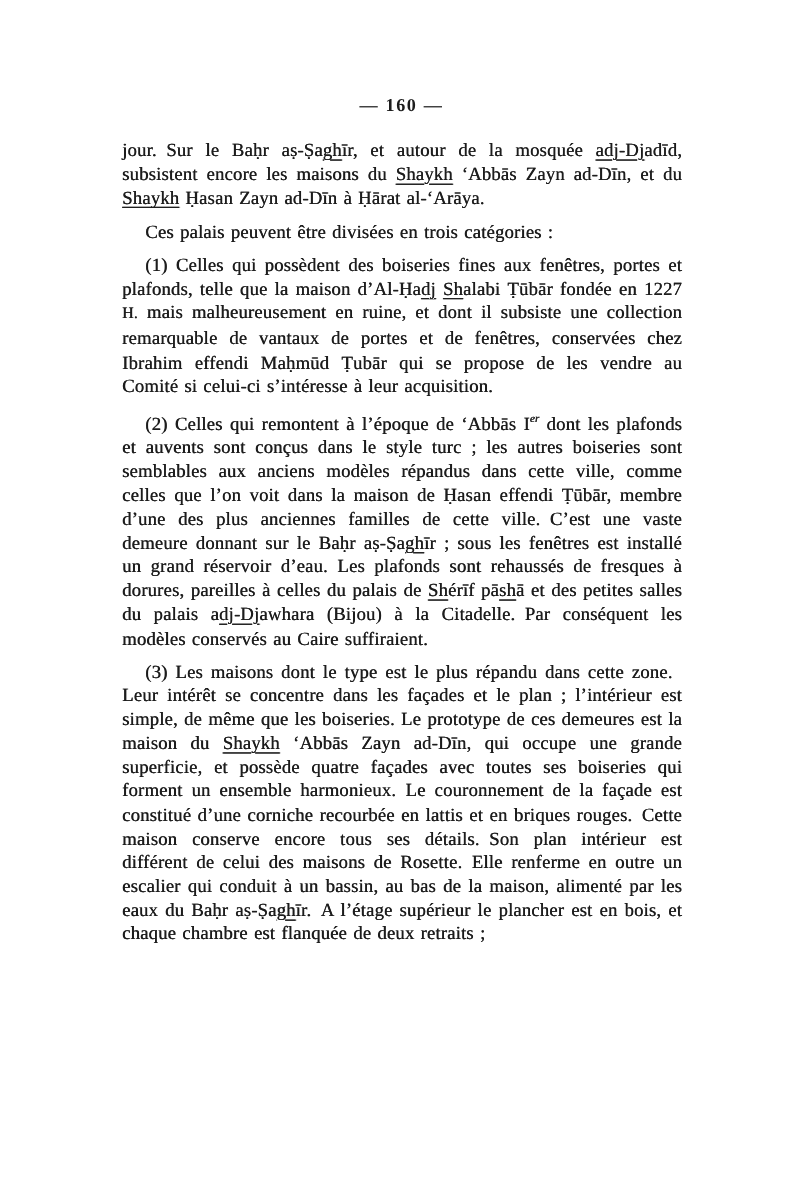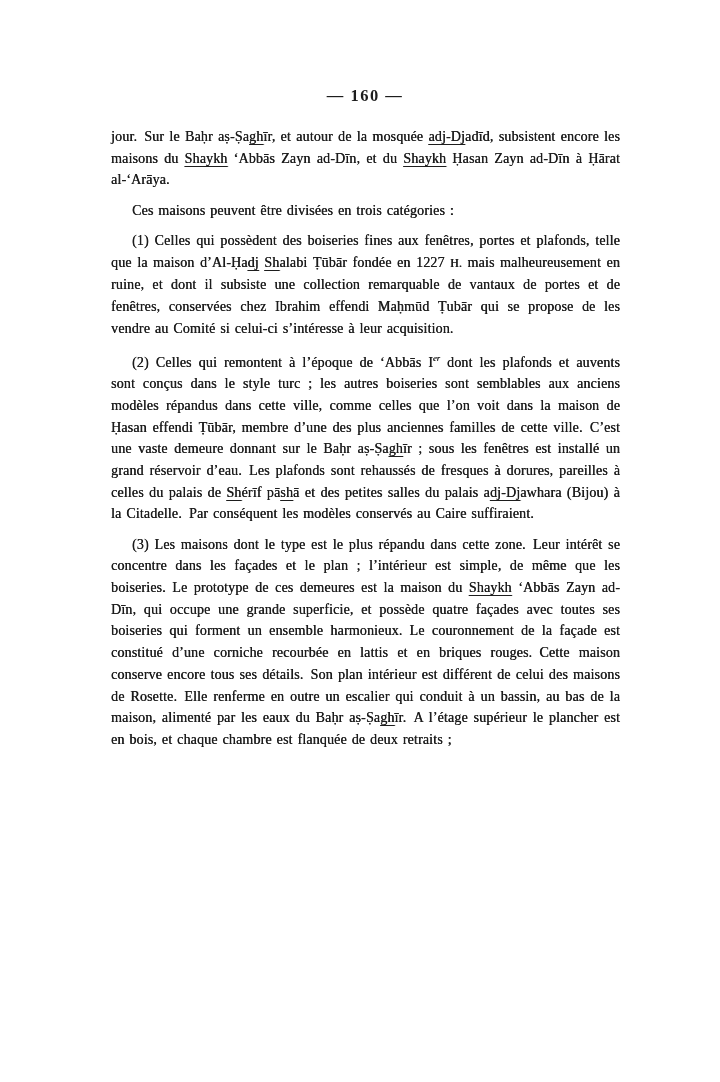--- a/index.html
+++ b/index.html
@@ -16,21 +16,21 @@
     position:absolute;
     top:86px; left:111px; width:508px;
     text-align:center;
     font-size:16.5px;
     letter-spacing:1.5px;
     font-weight:bold;
   }
   .text-block {
     position:absolute;
     top:126px; left:111px; width:509px;
-    font-size:14px;
+    font-size:17px;
     line-height:21.7px;
     text-align:justify;
     letter-spacing:0.15px;
     word-spacing:1.2px;
     text-shadow:0.3px 0 0 currentColor; 
   }
   .para { margin:0 0 8.5px; text-indent:21px; }
   .para.first { text-indent:0; }
   .u {
     text-decoration:underline;
@@ -41,18 +41,18 @@
   .sc  { font-size:0.85em; }
 </style>
 </head>
 <body>
 
 <div class="page">
   <div class="page-number">— 160 —</div>
 
   <div class="text-block">
     <p class="para first"><span class="">jour. Sur le Baḥr aṣ-Ṣa</span><span class="u">gh</span><span class="">īr, et autour de la mosquée </span><span class="u">adj-Dj</span><span class="">adīd, subsistent encore les maisons du </span><span class="u">Shaykh</span><span class=""> ‘Abbās Zayn ad-Dīn, et du </span><span class="u">Shaykh</span><span class=""> Ḥasan Zayn ad-Dīn à Ḥārat al-‘Arāya.</span></p>
-    <p class="para"><span class="">Ces maisons peuvent être divisées en trois catégories :</span></p>
+    <p class="para"><span class="">Ces palais peuvent être divisées en trois catégories :</span></p>
     <p class="para"><span class="">(1) Celles qui possèdent des boiseries fines aux fenêtres, portes et plafonds, telle que la maison d’Al-Ḥa</span><span class="u">dj</span><span class=""> </span><span class="u">Sh</span><span class="">alabi Ṭūbār fondée en 1227 </span><span class="sc">H.</span><span class=""> mais malheureusement en ruine, et dont il subsiste une collection remarquable de vantaux de portes et de fenêtres, conservées chez Ibrahim effendi Maḥmūd Ṭubār qui se propose de les vendre au Comité si celui-ci s’intéresse à leur acquisition.</span></p>
     <p class="para"><span class="">(2) Celles qui remontent à l’époque de ‘Abbās I</span><span class="sup">er</span><span class=""> dont les plafonds et auvents sont conçus dans le style turc ; les autres boiseries sont semblables aux anciens modèles répandus dans cette ville, comme celles que l’on voit dans la maison de Ḥasan effendi Ṭūbār, membre d’une des plus anciennes familles de cette ville. C’est une vaste demeure donnant sur le Baḥr aṣ-Ṣa</span><span class="u">gh</span><span class="">īr ; sous les fenêtres est installé un grand réservoir d’eau. Les plafonds sont rehaussés de fresques à dorures, pareilles à celles du palais de </span><span class="u">Sh</span><span class="">érīf pā</span><span class="u">sh</span><span class="">ā et des petites salles du palais a</span><span class="u">dj-Dj</span><span class="">awhara (Bijou) à la Citadelle. Par conséquent les modèles conservés au Caire suffiraient.</span></p>
     <p class="para"><span class="">(3) Les maisons dont le type est le plus répandu dans cette zone. Leur intérêt se concentre dans les façades et le plan ; l’intérieur est simple, de même que les boiseries. Le prototype de ces demeures est la maison du </span><span class="u">Shaykh</span><span class=""> ‘Abbās Zayn ad-Dīn, qui occupe une grande superficie, et possède quatre façades avec toutes ses boiseries qui forment un ensemble harmonieux. Le couronnement de la façade est constitué d’une corniche recourbée en lattis et en briques rouges. Cette maison conserve encore tous ses détails. Son plan intérieur est différent de celui des maisons de Rosette. Elle renferme en outre un escalier qui conduit à un bassin, au bas de la maison, alimenté par les eaux du Baḥr aṣ-Ṣa</span><span class="u">gh</span><span class="">īr. A l’étage supérieur le plancher est en bois, et chaque chambre est flanquée de deux retraits ;</span></p>
   </div>
 </div>
 
 </body></html>

